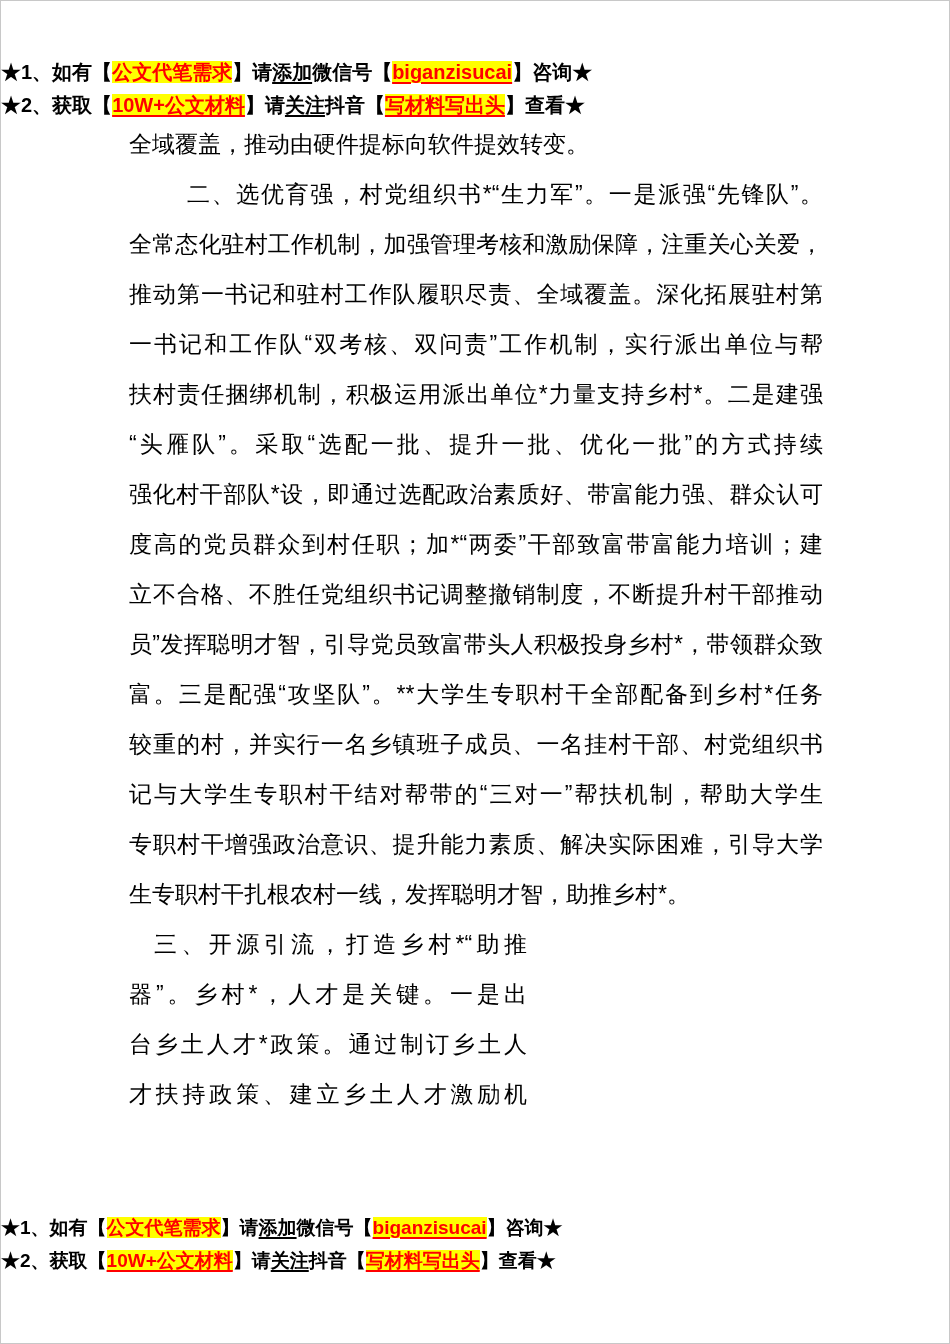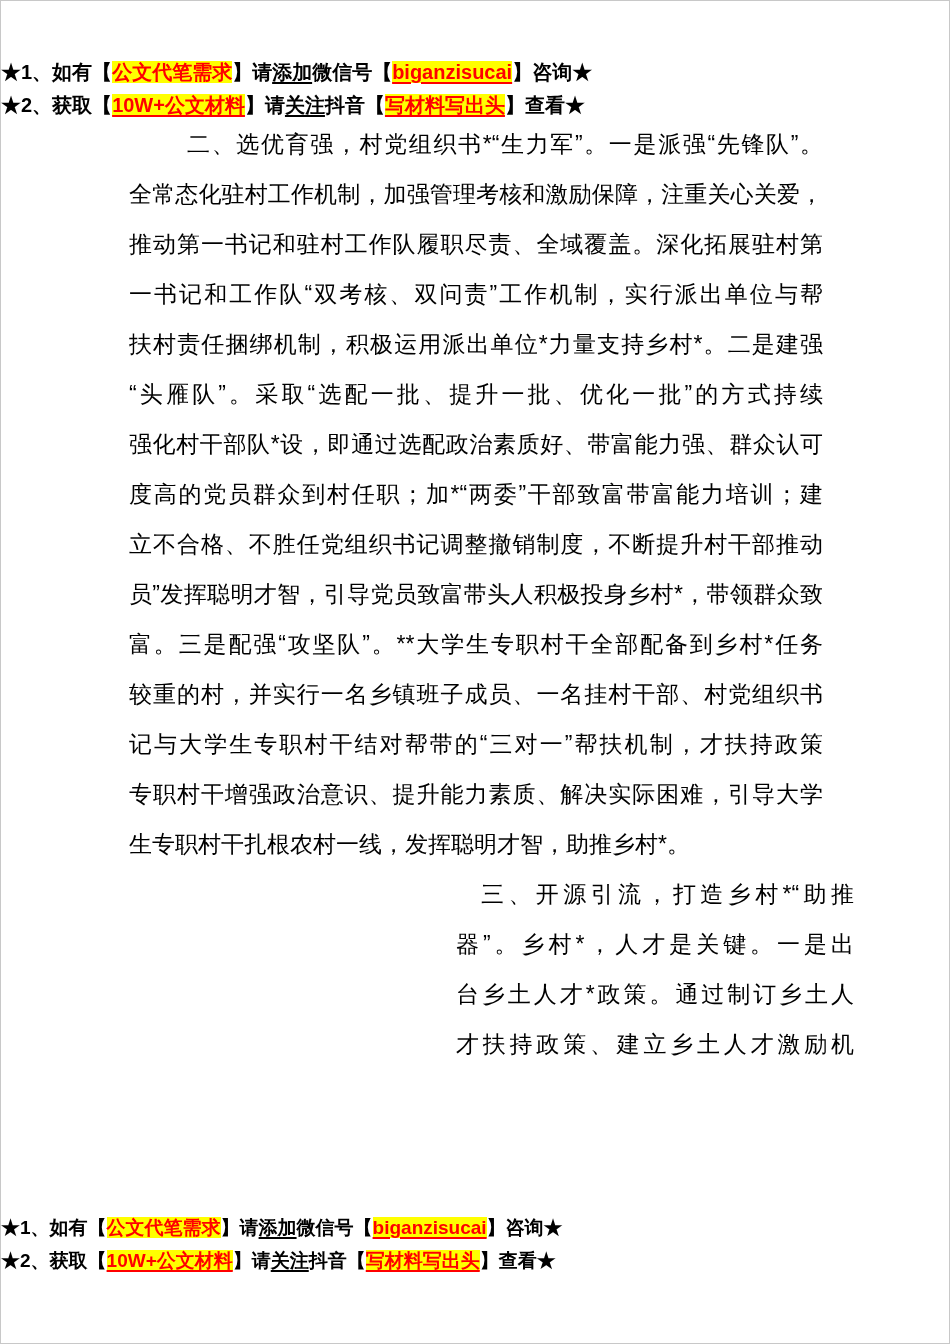--- a/index.html
+++ b/index.html
@@ -56,53 +56,55 @@
     height:50px;
     overflow:visible;
   }
   .line.plain-end{
     text-align-last:left;
   }
   .line.indent{ text-indent:58px; }
   .line.indent-small{ text-indent:25px; }
   
   .para3{
-    margin-left:327px;
     width:398px;
   }
 </style>
 </head>
 <body>
 
 <div class="page">
 
   <div class="banner top">
     <div>
       <span>★1、如有【</span><span class="hl">公文代笔需求</span><span>】请</span><span class="u-black">添加</span><span>微信号【</span><span class="hl hl-u">biganzisucai</span><span>】咨询★</span>
     </div>
     <div>
       <span>★2、获取【</span><span class="hl hl-u">10W+公文材料</span><span>】请</span><span class="u-black">关注</span><span>抖音【</span><span class="hl hl-u">写材料写出头</span><span>】查看★</span>
     </div>
   </div>
 
   <div class="content">
     <div class="para">
+        <div class="line plain-end">全域覆盖，推动由硬件提标向软件提效转变。</div>
+      </div>
+    <div class="para">
         <div class="line indent">二、选优育强，村党组织书*“生力军”。一是派强“先锋队”。</div>
         <div class="line">全常态化驻村工作机制，加强管理考核和激励保障，注重关心关爱，</div>
         <div class="line">推动第一书记和驻村工作队履职尽责、全域覆盖。深化拓展驻村第</div>
         <div class="line">一书记和工作队“双考核、双问责”工作机制，实行派出单位与帮</div>
         <div class="line">扶村责任捆绑机制，积极运用派出单位*力量支持乡村*。二是建强</div>
         <div class="line">“头雁队”。采取“选配一批、提升一批、优化一批”的方式持续</div>
         <div class="line">强化村干部队*设，即通过选配政治素质好、带富能力强、群众认可</div>
         <div class="line">度高的党员群众到村任职；加*“两委”干部致富带富能力培训；建</div>
         <div class="line">立不合格、不胜任党组织书记调整撤销制度，不断提升村干部推动</div>
         <div class="line">员”发挥聪明才智，引导党员致富带头人积极投身乡村*，带领群众致</div>
         <div class="line">富。三是配强“攻坚队”。**大学生专职村干全部配备到乡村*任务</div>
         <div class="line">较重的村，并实行一名乡镇班子成员、一名挂村干部、村党组织书</div>
-        <div class="line">记与大学生专职村干结对帮带的“三对一”帮扶机制，才扶持政策</div>
+        <div class="line">记与大学生专职村干结对帮带的“三对一”帮扶机制，帮助大学生</div>
         <div class="line">专职村干增强政治意识、提升能力素质、解决实际困难，引导大学</div>
         <div class="line plain-end">生专职村干扎根农村一线，发挥聪明才智，助推乡村*。</div>
       </div>
     <div class="para para3">
         <div class="line indent-small">三、开源引流，打造乡村*“助推</div>
         <div class="line">器”。乡村*，人才是关键。一是出</div>
         <div class="line">台乡土人才*政策。通过制订乡土人</div>
         <div class="line">才扶持政策、建立乡土人才激励机</div>
       </div>
   </div>

